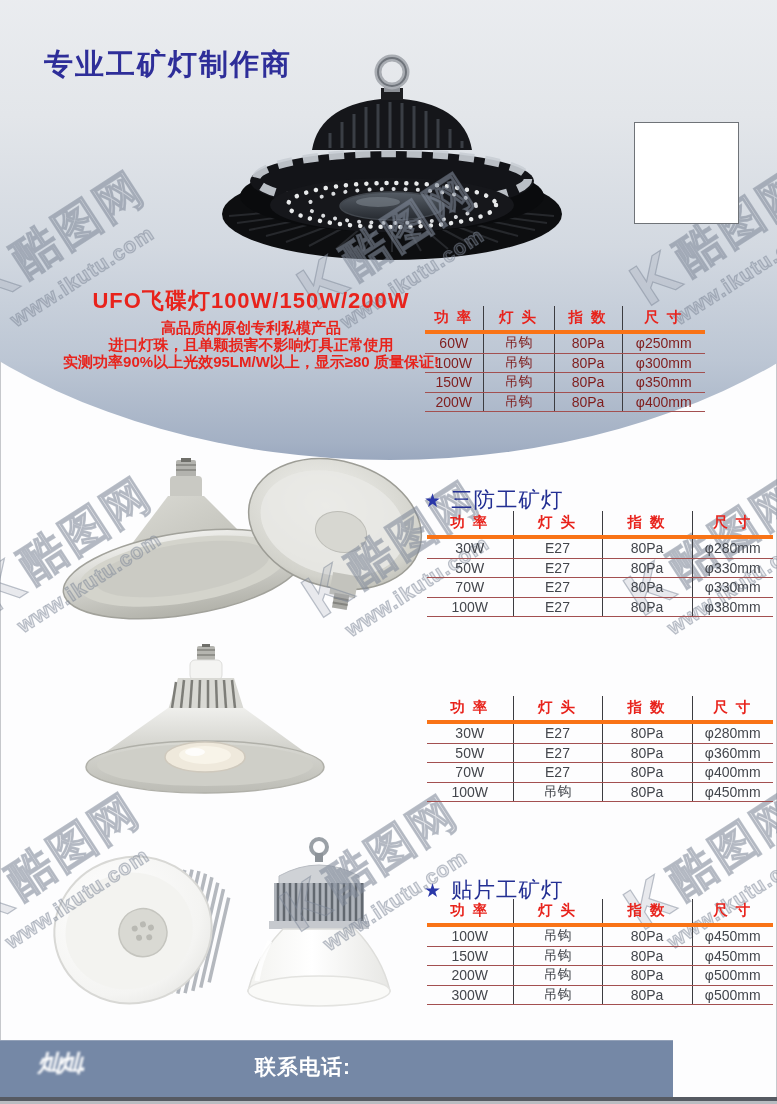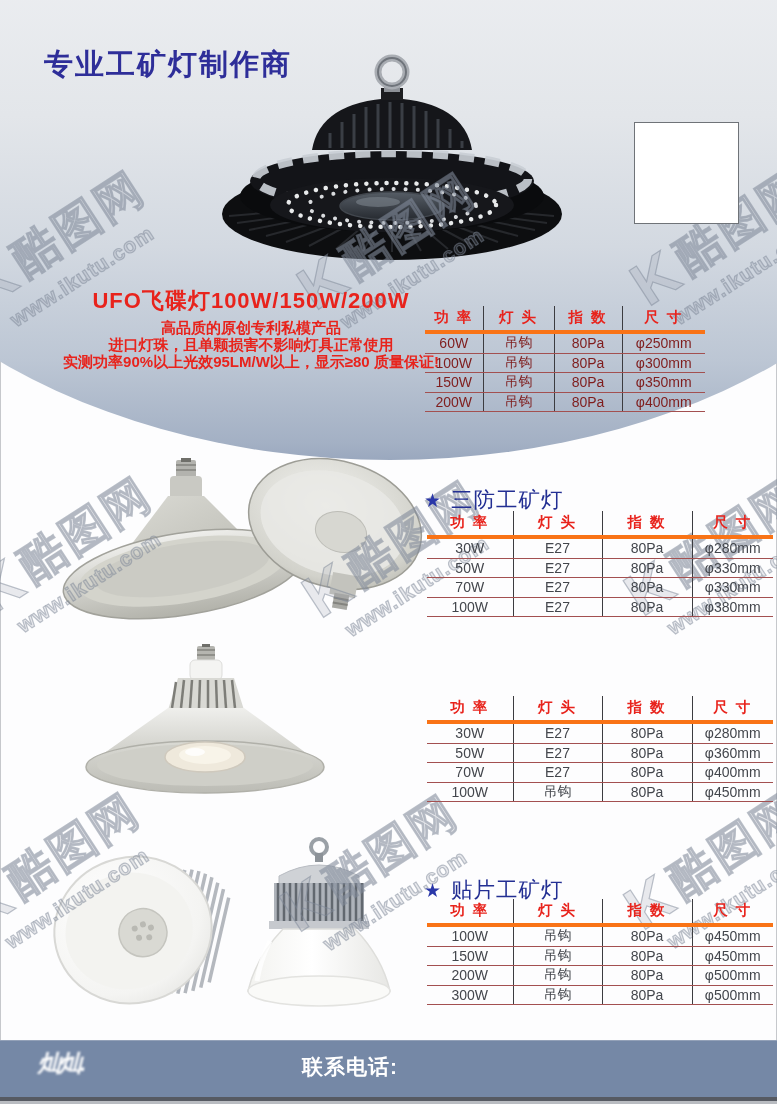--- a/index.html
+++ b/index.html
@@ -55,29 +55,29 @@
   .ufo-table td{color:#7f1d1d;}
   
   .section-heading{
     position:absolute;z-index:3;font-size:21.5px;font-weight:normal;color:#232f93;letter-spacing:1px;
   }
   .section-heading .star{color:#2a37a8;font-size:19px;margin-right:9px;}
   
   .photo{position:absolute;z-index:1;}
   
   .footer-bar{
-    position:absolute;left:0;top:1040px;width:777px;height:57px;
+    position:absolute;left:0;top:1040px;width:673px;height:57px;
     background:#7588a6;z-index:4;border-top:1px solid #93a1b8;
   }
   .brand-mark{
     position:absolute;left:38px;top:7px;color:#ffffff;
     font-size:23px;font-weight:bold;font-style:italic;filter:blur(0.9px);letter-spacing:-2px;
   }
   .contact-label{
-    position:absolute;left:255px;top:12px;width:190px;text-align:center;
+    position:absolute;left:255px;top:12px;width:190px;text-align:left;
     color:#ffffff;font-size:21px;font-weight:bold;letter-spacing:1px;
   }
   .bottom-strip-dark{position:absolute;left:0;top:1097px;width:777px;height:4px;background:#565a62;z-index:4;}
   .bottom-strip-light{position:absolute;left:0;top:1101px;width:777px;height:3px;background:#b9bcc1;z-index:4;}
 </style>
 </head>
 <body>
 
 <div class="page">
 

